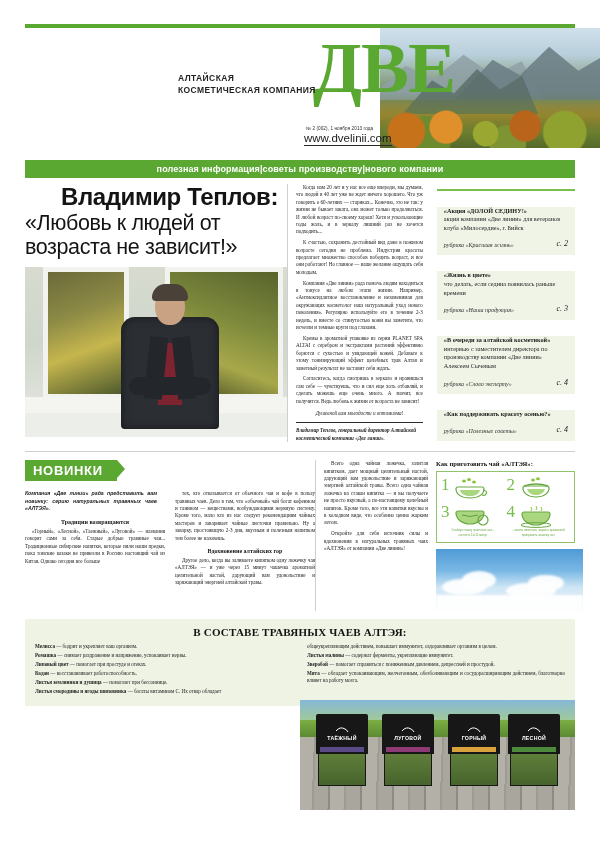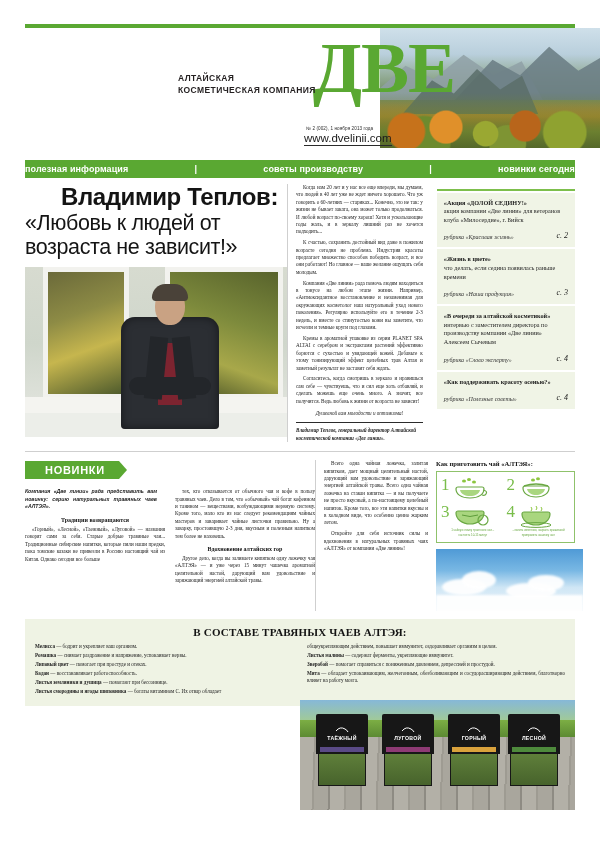--- a/index.html
+++ b/index.html
@@ -43,21 +43,21 @@
      font-size:72px; line-height:60px; color:#5aa832; letter-spacing:-1px; }
   .mh-line2 { font-family:"Liberation Serif", serif; font-weight:bold; font-style:italic;
      font-size:80px; line-height:68px; color:#5aa832; letter-spacing:-2px; margin-top:2px;}
   .mh-sub { position:absolute; left:178px; top:72px; font-size:8.5px; font-weight:bold;
      letter-spacing:.4px; line-height:12px; color:#231f20; }
   .mh-issue { position:absolute; left:306px; top:126px; font-size:4.6px; color:#2b2b2b; letter-spacing:.1px;}
   .mh-url { position:absolute; left:304px; top:132px; font-size:11.5px; color:#1b1b1b;
       border-bottom:1.4px solid #2a2a2a; padding-bottom:1px; }
 
   .mh-bar { position:absolute; left:25px; top:160px; width:550px; height:18px; background:#5aa832; }
-  .mh-bar ul { list-style:none; display:flex; align-items:center; height:18px; justify-content:space-between; }
+  .mh-bar ul { list-style:none; display:flex; align-items:center; height:18px; justify-content:center; }
   .mh-bar li { color:#fff; font-size:9px; font-weight:bold; letter-spacing:.1px; }
   .mh-sep { color:#bfe0a6; font-weight:normal; }
 
   
   .body-area { position:relative; width:600px; }
 
   .top-section { display:flex; padding:0 25px; margin-top:6px; }
   .col-left  { width:270px; }
   .col-mid   { width:150px; padding:0 6px 0 8px; border-left:1px solid #cfcfcf; }
   .col-right { width:155px; padding-left:8px; }
@@ -99,37 +99,37 @@
   .quote-line { font-family:"Liberation Serif", serif; font-style:italic; font-size:5.1px;
       line-height:7.4px; text-align:center; color:#222; margin:5px 0 5px; }
   .sig-rule { height:1px; background:#2b2b2b; margin:4px 0 4px; }
   .signature { font-family:"Liberation Serif", serif; font-style:italic; font-weight:bold;
       font-size:5.1px; line-height:7.4px; color:#1d1d1d; }
 
   
   .vnomere-title { font-family:"Liberation Sans", sans-serif; font-weight:bold; font-size:23px;
       line-height:26px; color:#141414; letter-spacing:-.5px; }
   .vn-rule { height:1.6px; background:#7dbf4c; margin:5px 0 0; }
-  .vn-card { background:#f0f4e6; padding:6px 7px 7px; margin-top:2px; }
+  .vn-card { background:#f0f4e6; padding:0 7px 7px; margin-top:16px; }
   .vn-head { font-family:"Liberation Serif", serif; font-weight:bold; font-size:6.2px;
       line-height:8.6px; color:#1a1a1a; }
   .vn-desc { font-family:"Liberation Serif", serif; font-size:6.2px; line-height:8.6px; color:#262626; }
   .vn-foot { display:flex; justify-content:space-between; align-items:flex-end; margin-top:7px; }
   .vn-rub { font-family:"Liberation Serif", serif; font-style:italic; font-size:6px; color:#333; }
   .vn-page{ font-family:"Liberation Serif", serif; font-style:italic; font-size:8px; color:#1a1a1a; }
 
   
   .section-rule { height:1px; background:#cfcfcf; margin:9px 25px 0; }
   .novinki { display:flex; padding:0 25px; margin-top:8px; }
   .nv-left { width:290px; }
   .nv-mid  { width:140px; padding-left:8px; border-left:1px solid #cfcfcf; }
   .nv-right{ width:147px; padding-left:8px; }
 
   .tag-novinki { position:relative; display:inline-block; background:#5aa832; color:#fff;
-      font-size:11px; font-weight:bold; letter-spacing:.7px; padding:3px 14px 3px 20px; }
+      font-size:13px; font-weight:bold; letter-spacing:.7px; padding:3px 14px 3px 8px; }
   .tag-novinki:after { content:""; position:absolute; right:-8px; top:0; border-left:8px solid #5aa832;
       border-top:9px solid transparent; border-bottom:9px solid transparent; }
 
   .nv-headline { font-family:"Liberation Sans", sans-serif; font-weight:bold; font-size:19.5px;
       line-height:22px; color:#141414; letter-spacing:-.4px; margin-top:8px; }
 
   .nv-lede { font-family:"Liberation Sans", sans-serif; font-weight:bold; font-style:italic;
       font-size:5.2px; line-height:7.6px; color:#1d1d1d; width:132px; margin-top:9px; text-align:justify; }
 
   .sub-h { font-family:"Liberation Serif", serif; font-weight:bold; font-size:6px;
@@ -205,21 +205,21 @@
 
     <div class="mh-issue">№ 2 (002), 1 ноября 2013 года</div>
     <div class="mh-url">www.dvelinii.com</div>
 
     <div class="mh-bar">
       <ul>
         <li>полезная информация</li>
         <li class="mh-sep">|</li>
         <li>советы производству</li>
         <li class="mh-sep">|</li>
-        <li>новинки сегодня</li>
+        <li>нового компании</li>
       </ul>
     </div>
   </div>
 
   <div class="body-area">
 
     <div class="top-section">
 
       <div class="col-left">
         <div class="headline-name">Владимир Теплов:</div>

